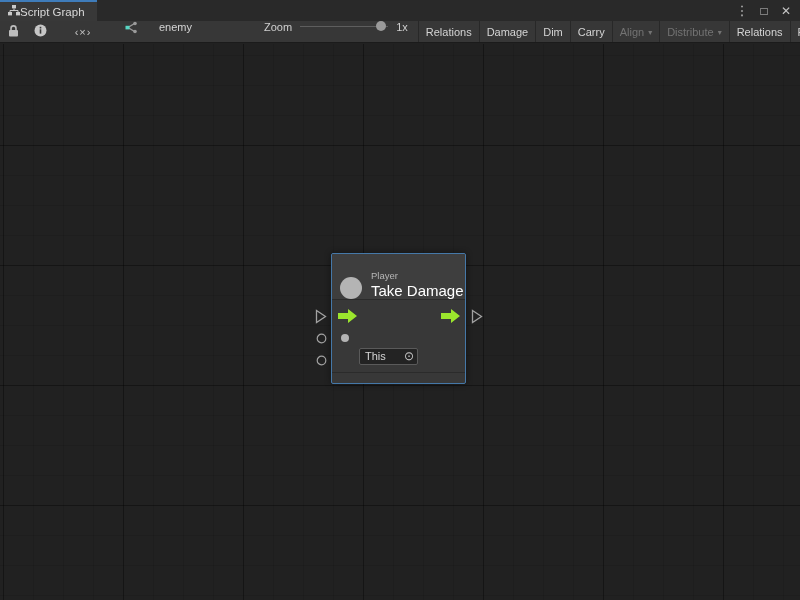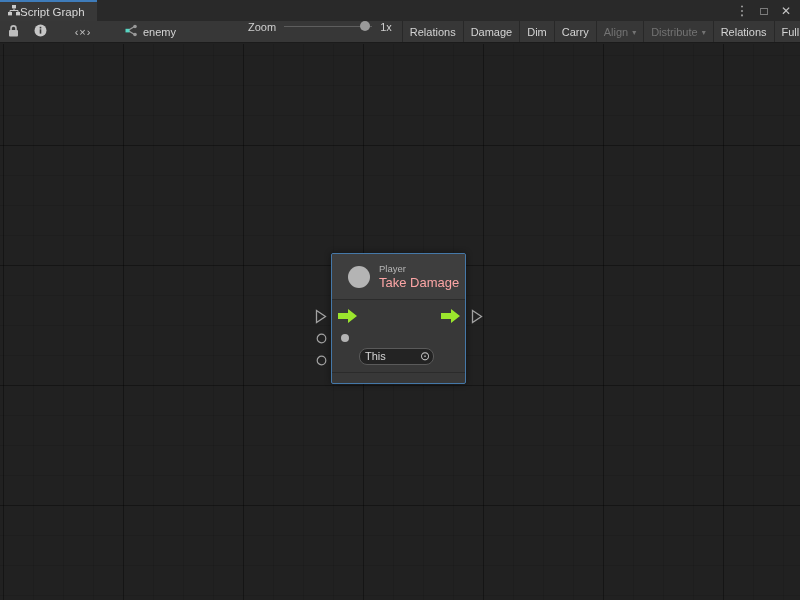--- a/index.html
+++ b/index.html
@@ -40,21 +40,21 @@
     border-bottom:1px solid #1b1b1b;
   }
   .tbtn {
     display:flex; align-items:center; justify-content:center;
     padding:0 7px; cursor:pointer; color:#d4d4d4; white-space:nowrap;
   }
   .tbtn.icon-cell { min-width:27px; }
   .sep { width:1px; background:#282828; }
   .tbtn.disabled { color:#737373; cursor:default; }
   .caret { font-size:8px; margin-left:4px; position:relative; top:1px; }
-  .breadcrumb { display:flex; align-items:center; gap:5px; padding:0 10px 0 12px; cursor:pointer; }
+  .breadcrumb { display:flex; gap:21px; padding:0 10px 0 12px; cursor:pointer; }
   .zoom-area { display:flex; gap:8px; padding:0 10px; flex:1; }
   .zoom-label { color:#cfcfcf; }
   .slider { position:relative; width:88px; height:10px; cursor:pointer; }
   .slider-track { position:absolute; top:4.5px; left:0; right:0; height:1.5px; background:#5e5e5e; }
   .slider-handle {
     position:absolute; top:0; right:2px; width:10px; height:10px;
     border-radius:50%; background:#9a9a9a;
   }
   .zoom-value { color:#cfcfcf; }
   .toolbar-right { display:flex; align-items:stretch; margin-left:auto; }
@@ -75,38 +75,38 @@
   
   .node-wrap { position:absolute; left:331px; top:209px; width:135px; height:131px; }
   .node {
     position:absolute; inset:0;
     background:#383838; border:1px solid #4578a8; border-radius:2px;
     cursor:move; box-shadow:0 0 6px rgba(0,0,0,0.45);
     display:flex; flex-direction:column;
   }
   .node-header {
     height:46px; background:#3e3e3e; border-radius:2px 2px 0 0;
-    display:flex; align-items:center; padding-left:16px;
+    display:flex; align-items:flex-end; padding-left:8px;
     border-bottom:1px solid #2b2b2b;
   }
   .node-avatar { width:22px; height:22px; border-radius:50%; background:#b4b4b4; flex:0 0 auto; }
   .node-titles { margin-left:9px; display:flex; flex-direction:column; gap:1px; }
   .node-subtitle { font-size:9.5px; color:#b6b6b6; }
-  .node-title { font-size:13px; color:#fca5a5; }
+  .node-title { font-size:15px; color:#ffffff; }
   .node-body { flex:1; padding-top:5px; }
   .prow { position:relative; height:22px; display:flex; align-items:center; }
   .flow-arrow { position:absolute; top:4px; }
   .flow-arrow.in { left:6px; }
   .flow-arrow.out { right:5px; }
   .port-dot { width:8px; height:8px; border-radius:50%; margin-left:9px; flex:0 0 auto; }
   .port-dot.obj { background:#b4b4b4; }
   .port-dot.teal { background:#50e3c2; }
   .obj-field {
-    margin-left:10px; width:75px; height:17px;
-    background:#232323; border:1px solid #5a5a5a; border-radius:8px;
+    margin-left:10px; width:59px; height:17px;
+    background:#232323; border:1px solid #5a5a5a; border-radius:2px;
     display:flex; align-items:center; cursor:pointer;margin-top:36px;
   }
   .obj-field-text { padding-left:5px; color:#d6d6d6; flex:1; }
   .obj-picker { color:#c4c4c4; font-size:12px; padding-right:3px; line-height:1; }
   .port-label { margin-left:10px; color:#d6d6d6; }
   .value-field {
     margin-left:6px; width:17px; height:16px;
     background:#232323; border:1px solid #5a5a5a; border-radius:2px;
     color:#d9d9d9; text-align:center; line-height:14px; cursor:text;
   }

